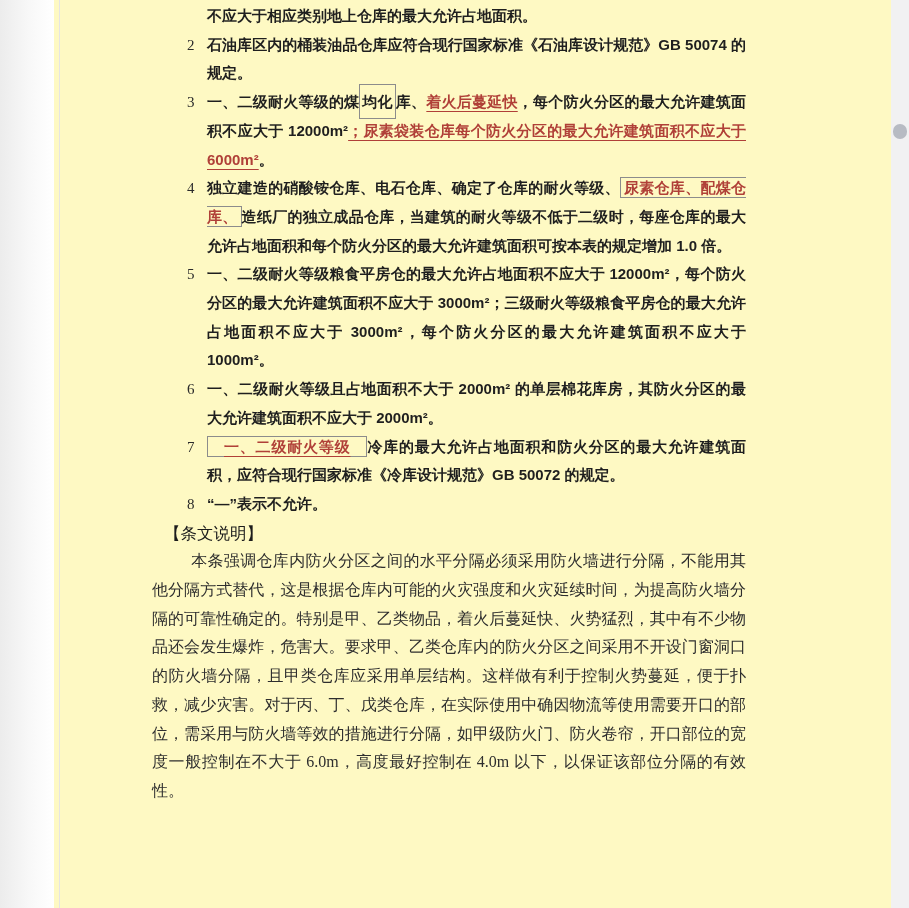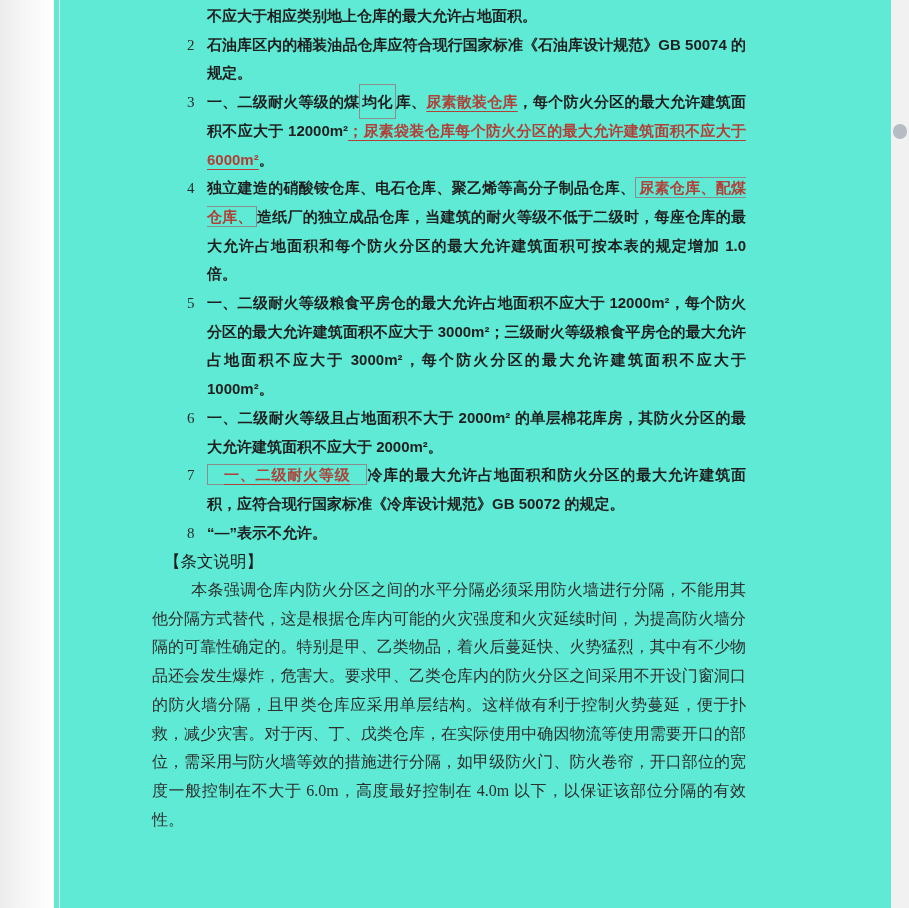--- a/index.html
+++ b/index.html
@@ -7,21 +7,21 @@
     --boxb:#8c8c8c;
     --track:#f1f1f2;
     --thumb:#b7bbc3;
   }
   html,body{margin:0;padding:0;}
   body{
     width:909px;height:908px;overflow:hidden;position:relative;
     background:#ffffff;
     font-family:"Liberation Serif",serif;
   }
-  .page{position:absolute;inset:0;background:#5eead4;}
+  .page{position:absolute;inset:0;background:#fef9c3;}
   .left-shade{
     position:absolute;left:0;top:0;bottom:0;width:54px;
     background:linear-gradient(to right,#ececec 0%,#f8f8f8 55%,#ffffff 100%);
   }
   .left-line{position:absolute;left:59px;top:0;bottom:0;width:1px;background:#e4e4e4;}
   .content{
     position:absolute;left:152px;top:2px;width:594px;
     color:#2b2b2b;
   }
   
@@ -77,25 +77,25 @@
   <div class="content">
     <div class="list">
       <div class="cont">不应大于相应类别地上仓库的最大允许占地面积。</div>
 
     <div class="item">
           <span class="num">2</span>
           <span class="itext"><span class="seg-n">石油库区内的桶装油品仓库应符合现行国家标准《石油库设计规范》GB 50074 的规定。</span></span>
         </div>
         <div class="item">
           <span class="num">3</span>
-          <span class="itext"><span class="seg-n">一、二级耐火等级的煤</span><span class="seg-box">均化</span><span class="seg-n">库、</span><span class="seg-redu">尿素散装仓库</span><span class="seg-n">，每个防火分区的最大允许建筑面积不应大于 12000m²</span><span class="seg-redu">；尿素袋装仓库每个防火分区的最大允许建筑面积不应大于 6000m²</span><span class="seg-n">。</span></span>
+          <span class="itext"><span class="seg-n">一、二级耐火等级的煤</span><span class="seg-box">均化</span><span class="seg-n">库、</span><span class="seg-redu">着火后蔓延快</span><span class="seg-n">，每个防火分区的最大允许建筑面积不应大于 12000m²</span><span class="seg-redu">；尿素袋装仓库每个防火分区的最大允许建筑面积不应大于 6000m²</span><span class="seg-n">。</span></span>
         </div>
         <div class="item">
           <span class="num">4</span>
-          <span class="itext"><span class="seg-n">独立建造的硝酸铵仓库、电石仓库、聚乙烯等高分子制品仓库、</span><span class="seg-redbox">尿素仓库、配煤仓库、</span><span class="seg-n">造纸厂的独立成品仓库，当建筑的耐火等级不低于二级时，每座仓库的最大允许占地面积和每个防火分区的最大允许建筑面积可按本表的规定增加 1.0 倍。</span></span>
+          <span class="itext"><span class="seg-n">独立建造的硝酸铵仓库、电石仓库、确定了仓库的耐火等级、</span><span class="seg-redbox">尿素仓库、配煤仓库、</span><span class="seg-n">造纸厂的独立成品仓库，当建筑的耐火等级不低于二级时，每座仓库的最大允许占地面积和每个防火分区的最大允许建筑面积可按本表的规定增加 1.0 倍。</span></span>
         </div>
         <div class="item">
           <span class="num">5</span>
           <span class="itext"><span class="seg-n">一、二级耐火等级粮食平房仓的最大允许占地面积不应大于 12000m²，每个防火分区的最大允许建筑面积不应大于 3000m²；三级耐火等级粮食平房仓的最大允许占地面积不应大于 3000m²，每个防火分区的最大允许建筑面积不应大于 1000m²。</span></span>
         </div>
         <div class="item">
           <span class="num">6</span>
           <span class="itext"><span class="seg-n">一、二级耐火等级且占地面积不大于 2000m² 的单层棉花库房，其防火分区的最大允许建筑面积不应大于 2000m²。</span></span>
         </div>
         <div class="item">

